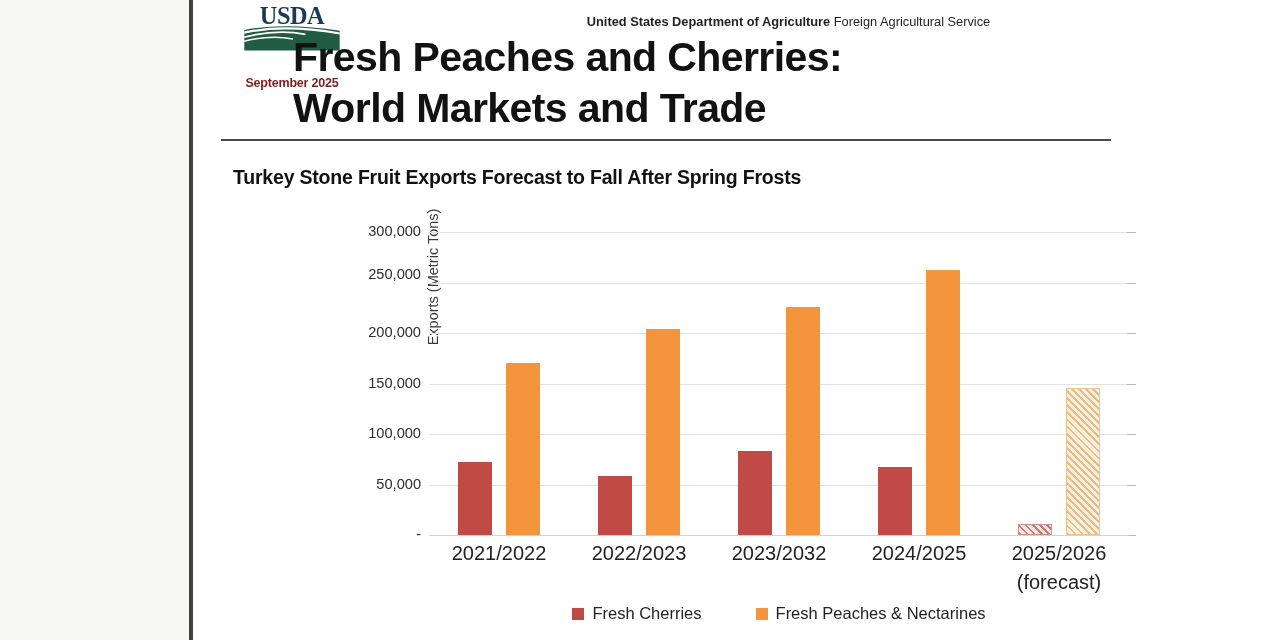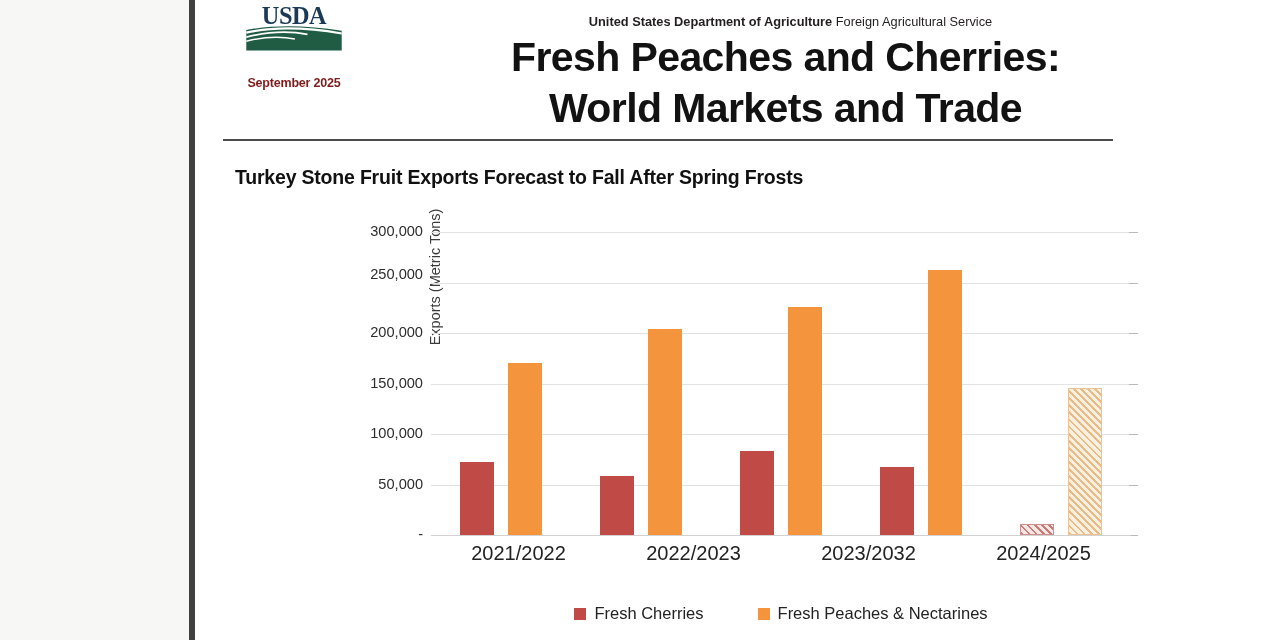--- a/index.html
+++ b/index.html
@@ -8,21 +8,21 @@
     background: #f7f7f6;
     font-family: "Liberation Sans", sans-serif;
     overflow: hidden;
   }
   #root { position: relative; width: 1280px; height: 640px; }
 
   
   .page-sheet {
     position: absolute; left: 189px; top: 0; width: 1091px; height: 640px;
     background: #ffffff;
-    border-left: 6px solid #404040;
+    border-left: 4px solid #404040;
   }
 
   
   .masthead { position: absolute; left: 0; top: 0; width: 1091px; height: 140px; }
 
   .usda-block {
     position: absolute; left: 37px; top: 2px; width: 124px; text-align: center;
   }
   .usda-logo { width: 108px; margin: 0 auto; display: block; }
   .usda-date {
@@ -33,21 +33,20 @@
   .agency-line {
     position: absolute; left: 0; right: 0; top: 14px;
     text-align: center; padding-left: 100px;
     font-size: 12.8px; color: #231f20; white-space: nowrap;
   }
   .agency-line .bold { font-weight: 700; }
   .agency-line .light { font-weight: 400; }
 
   .report-title {
     position: absolute; left: 100px; right: 10px; top: 32px;
-    text-align: center;
     font-size: 41px; line-height: 1.25;
     font-weight: 700; color: #121212;
     letter-spacing: -0.6px;
   }
 
   .rule {
     position: absolute; left: 28px; top: 139px; width: 890px; height: 2px;
     background: #4a4a4a;
   }
 
@@ -221,20 +220,21 @@
           </div>
       </div>
 
       <div class="xaxis-line"></div>
 
       <div class="xlabels" id="xlabels">
           <div class="xlabel"><span>2021/2022</span></div>
           <div class="xlabel"><span>2022/2023</span></div>
           <div class="xlabel"><span>2023/2032</span></div>
           <div class="xlabel"><span>2024/2025</span></div>
+          <div class="xlabel"><span>2025/2026</span><span class="sub">(forecast)</span></div>
         </div>
 
       <div class="legend" id="legend">
           <div class="legend-item">
             <span class="legend-swatch" style="background: rgb(192, 75, 70);"></span>
             <span class="legend-label">Fresh Cherries</span>
           </div>
           <div class="legend-item">
             <span class="legend-swatch" style="background: rgb(244, 148, 60);"></span>
             <span class="legend-label">Fresh Peaches &amp; Nectarines</span>

